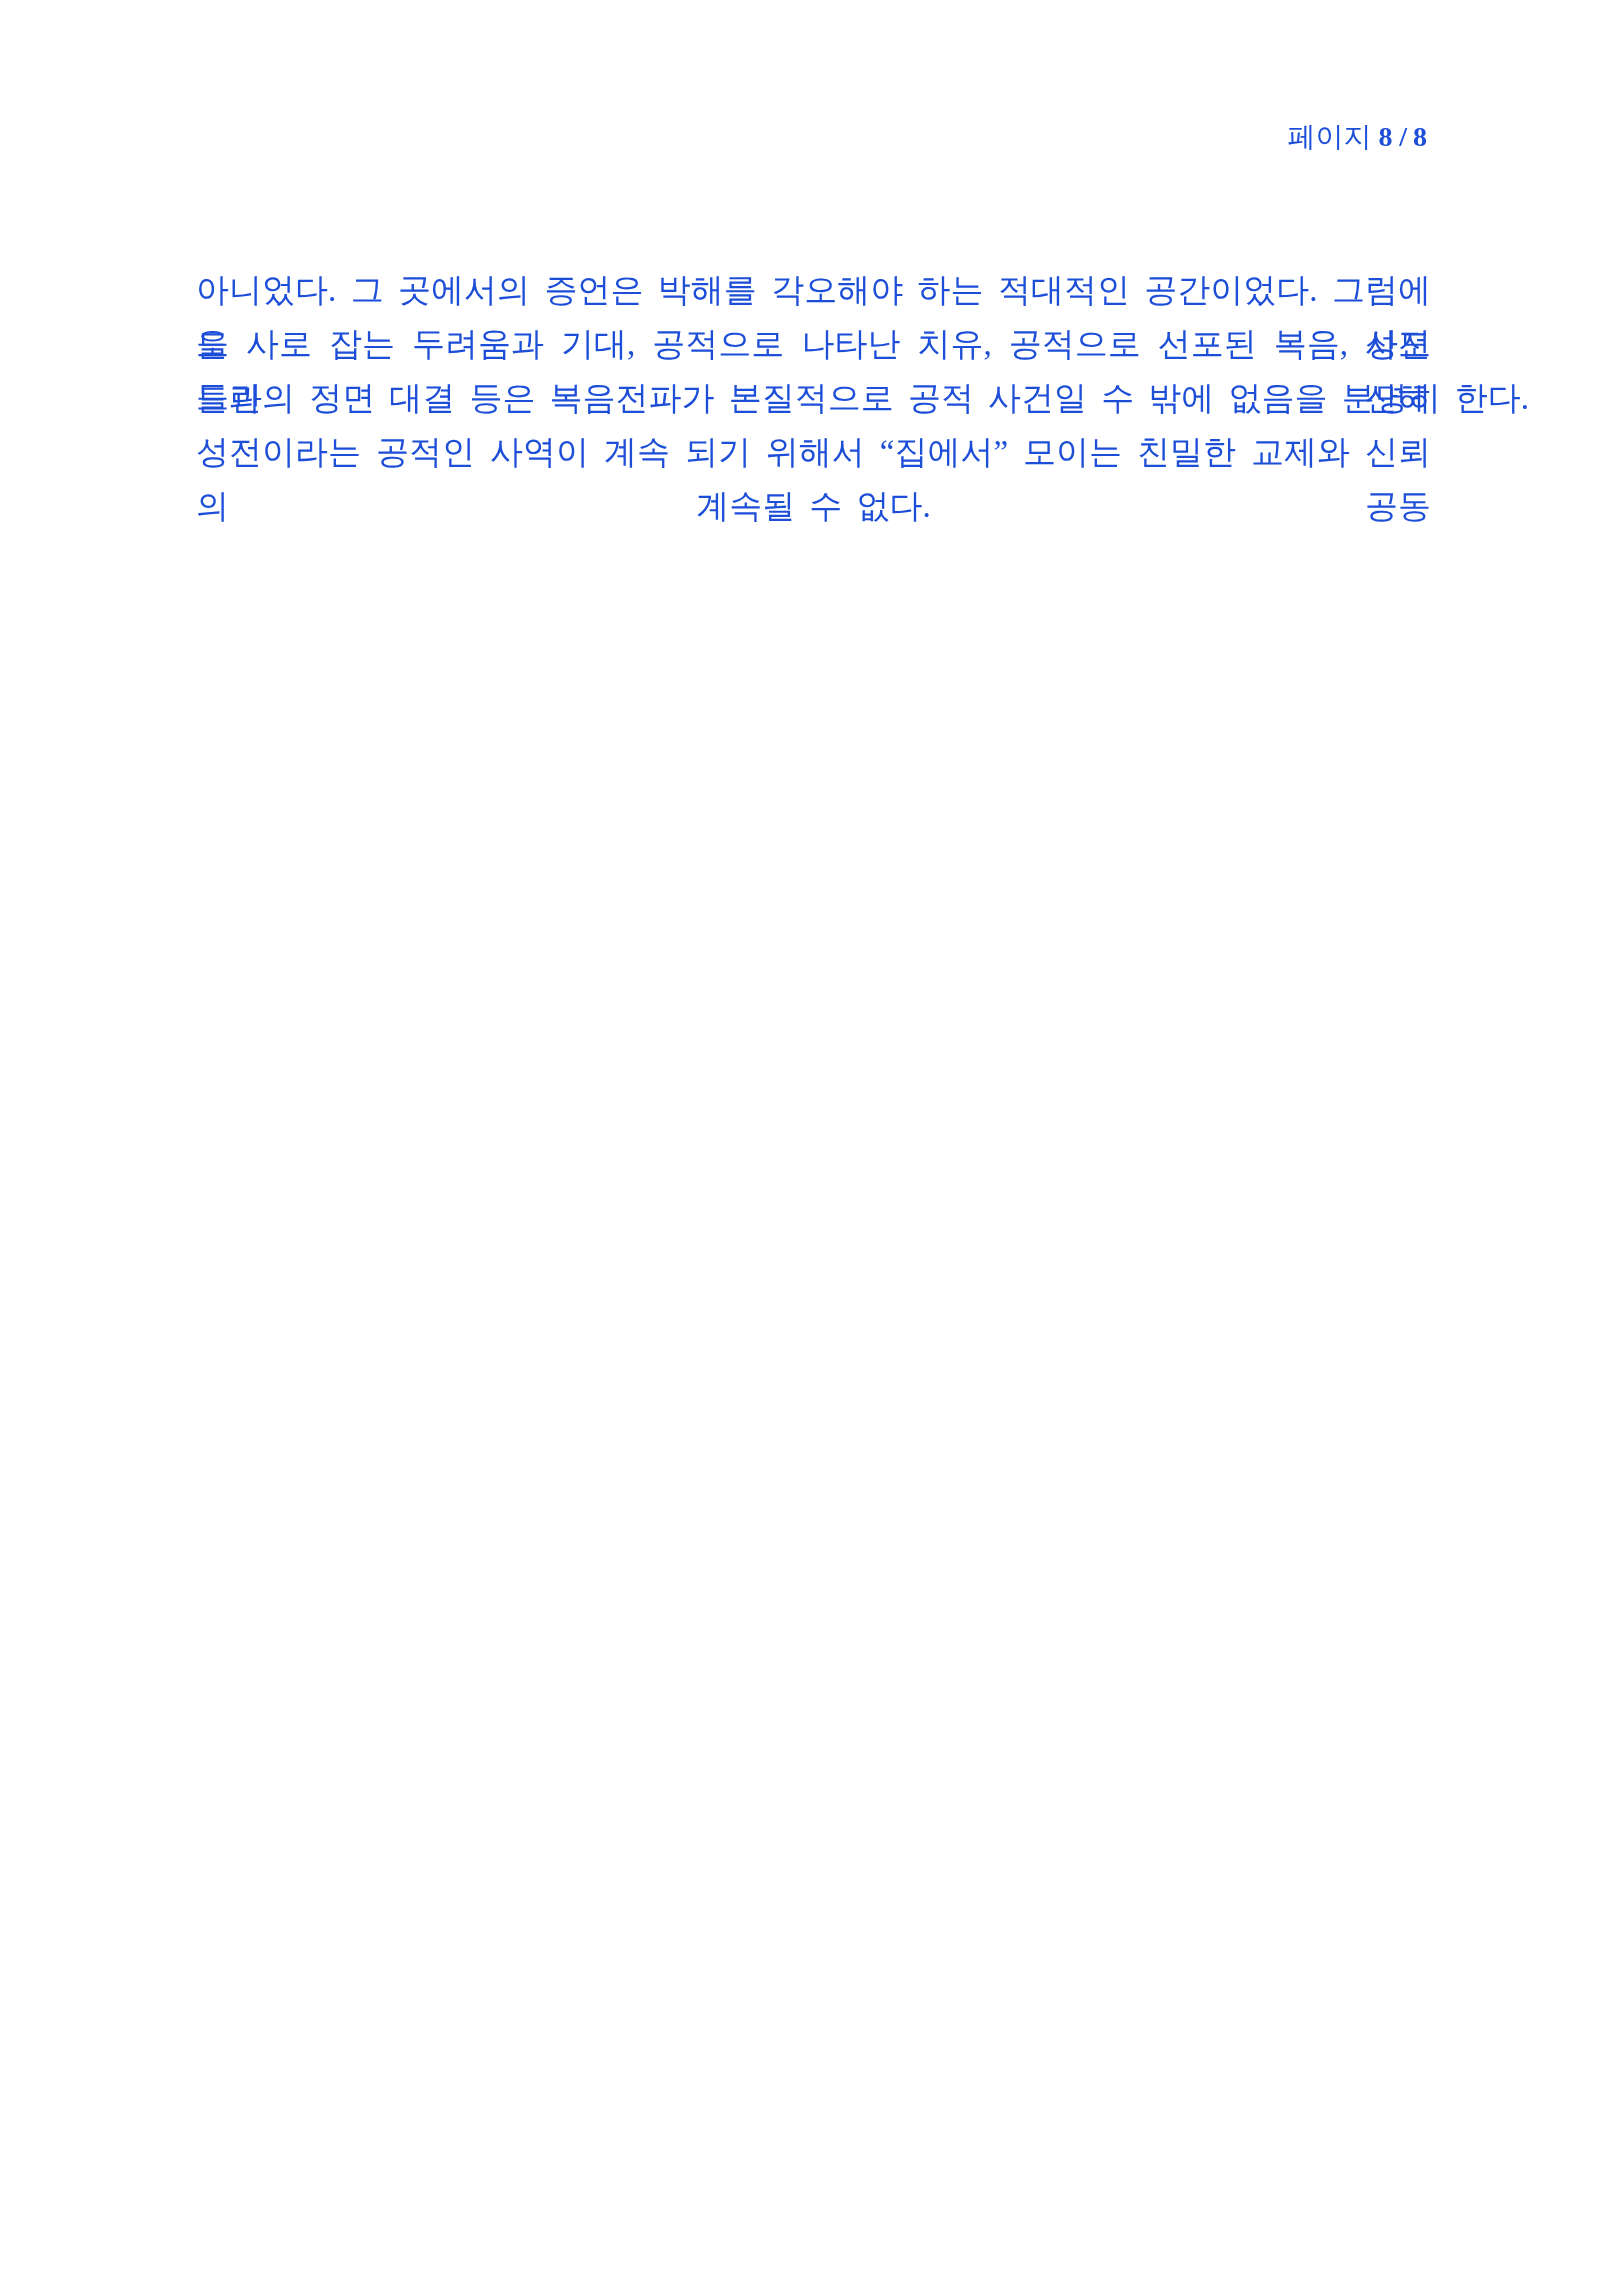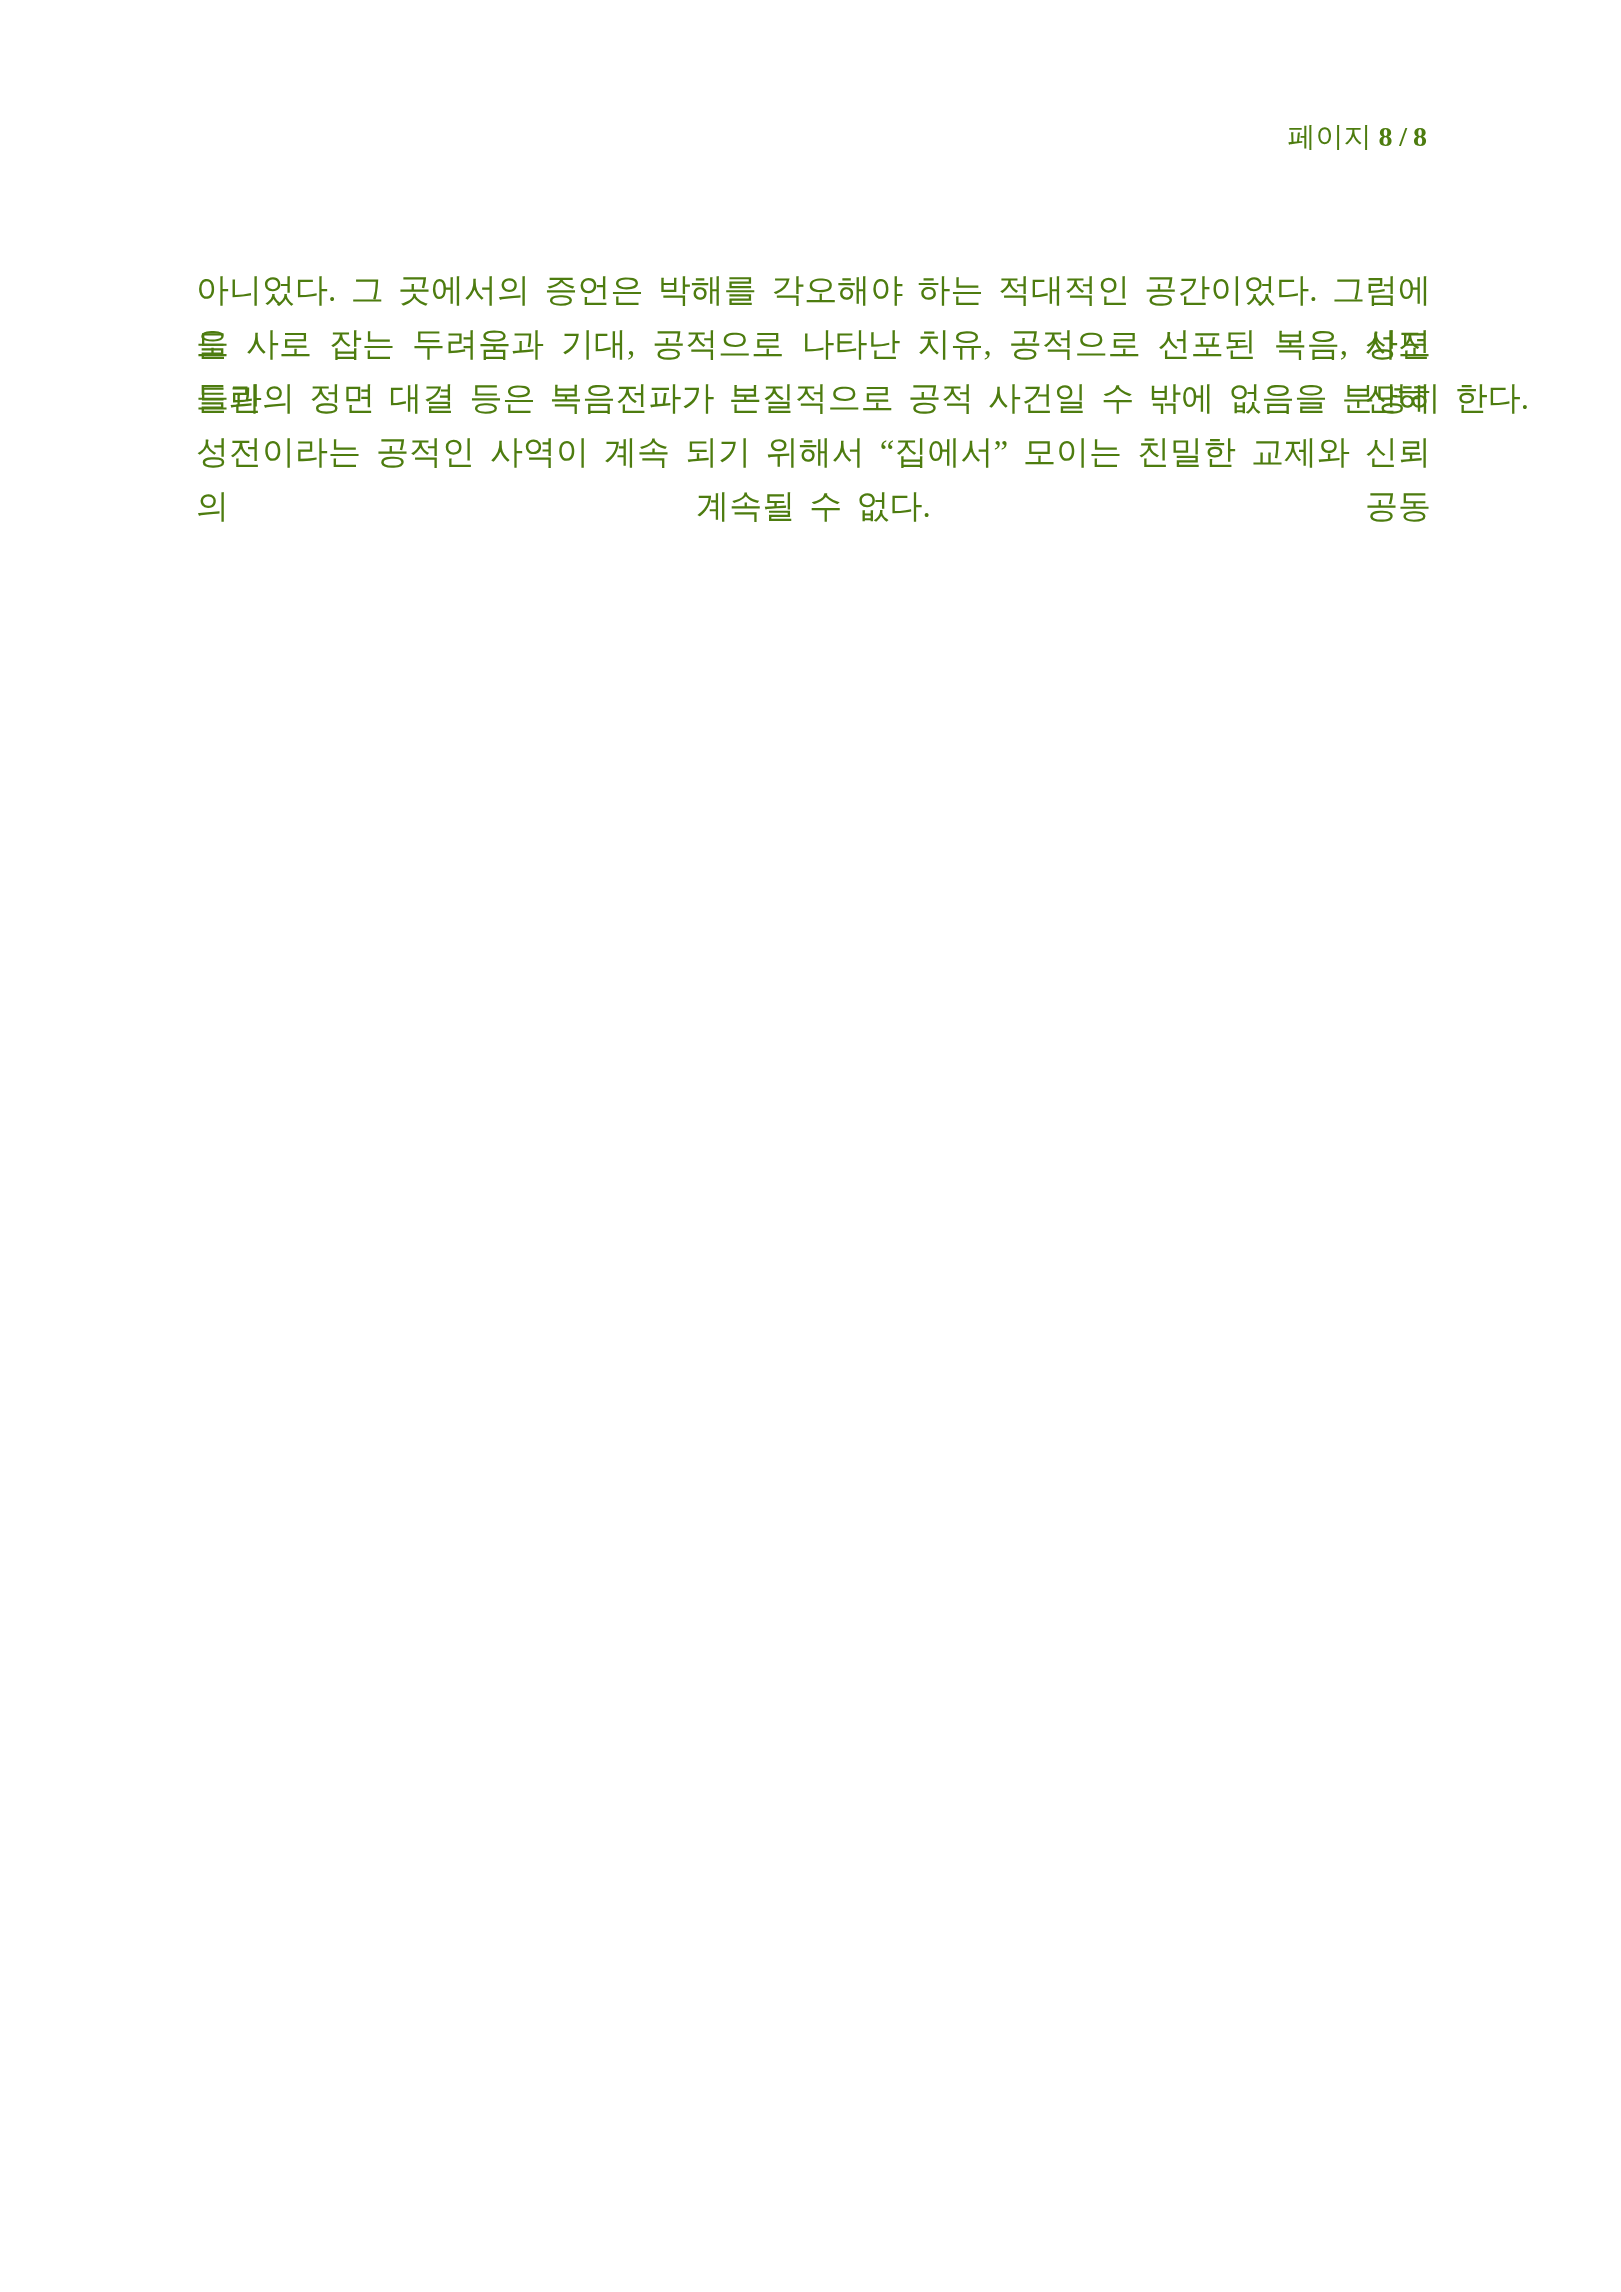--- a/index.html
+++ b/index.html
@@ -6,21 +6,21 @@
     margin: 0;
     padding: 0;
     background: #ffffff;
   }
   .page {
     position: relative;
     width: 1621px;
     height: 2293px;
     background: #ffffff;
     font-family: "Liberation Serif", "DejaVu Serif", serif;
-    color: #4d7c0f;
+    color: #1d4ed8;
     overflow: hidden;
   }
   .page-header {
     position: absolute;
     top: 120px;
     right: 193px;
     font-size: 28px;
     line-height: 33px;
     white-space: nowrap;
     text-align: right;

